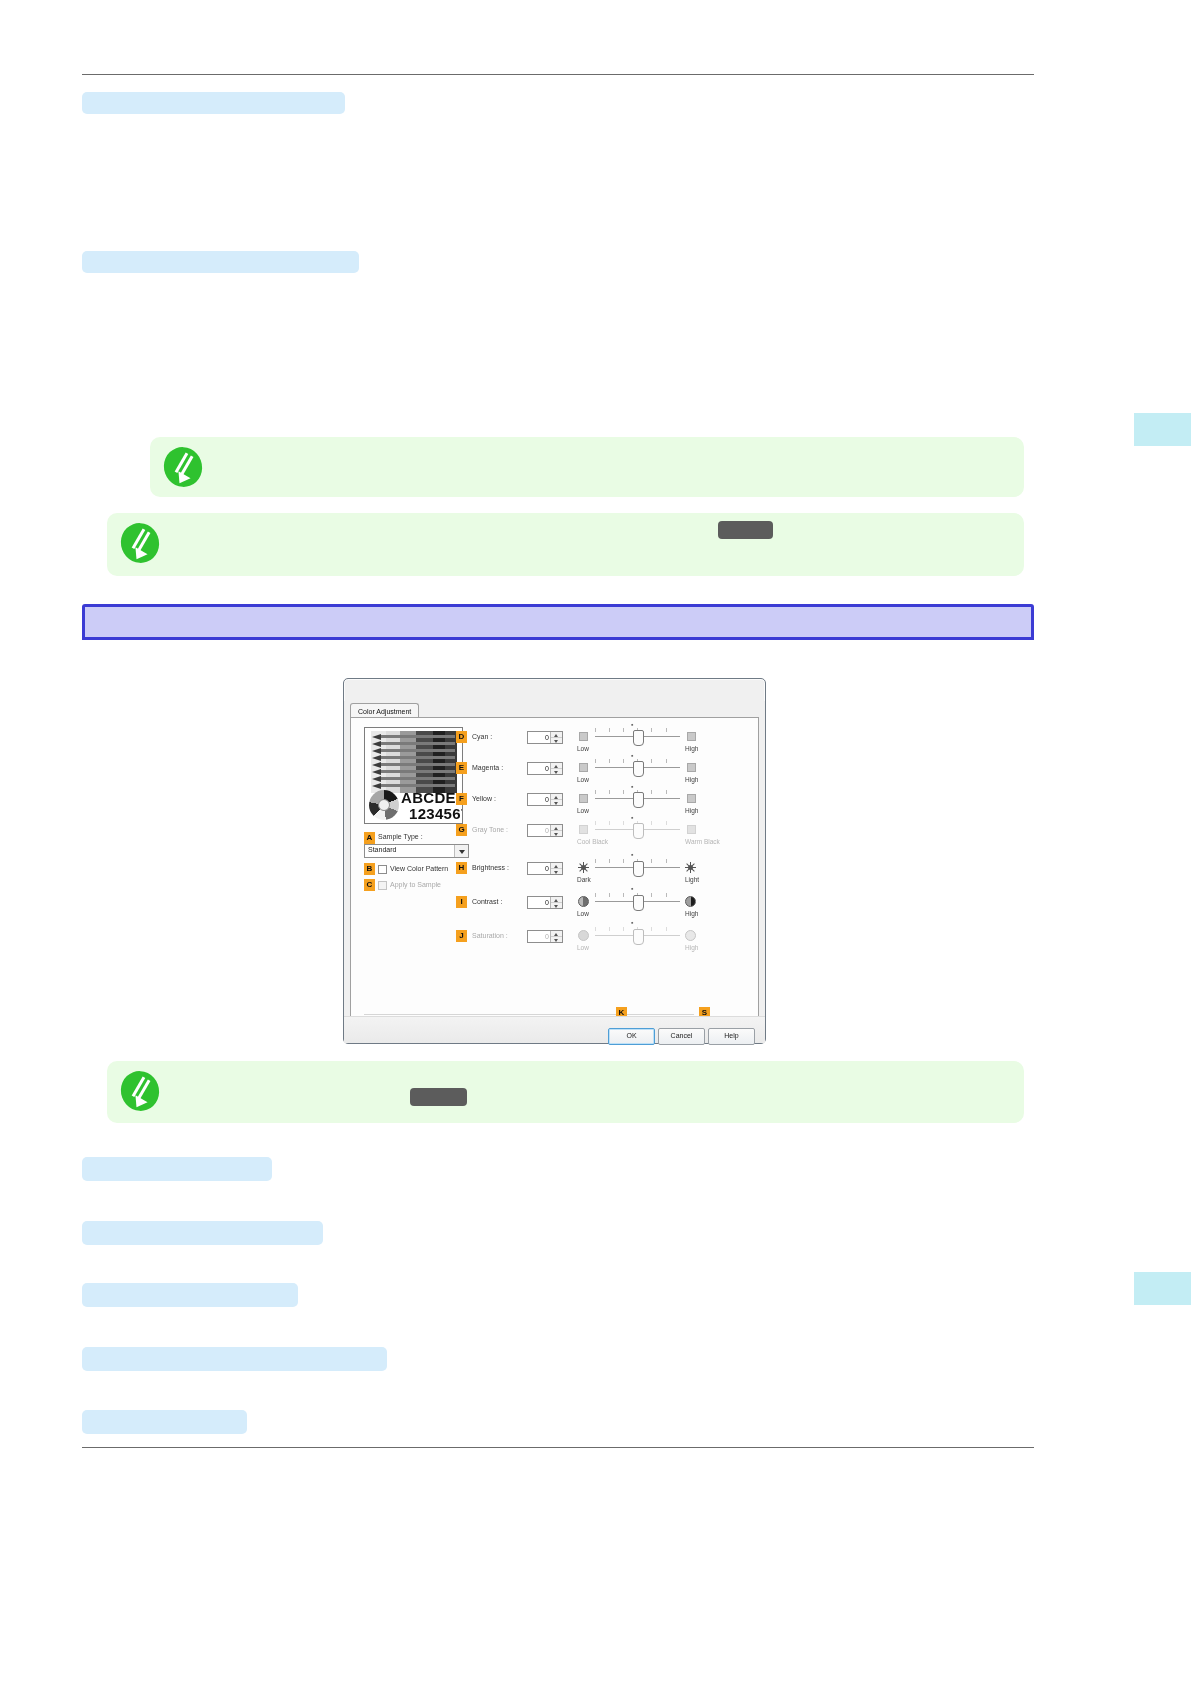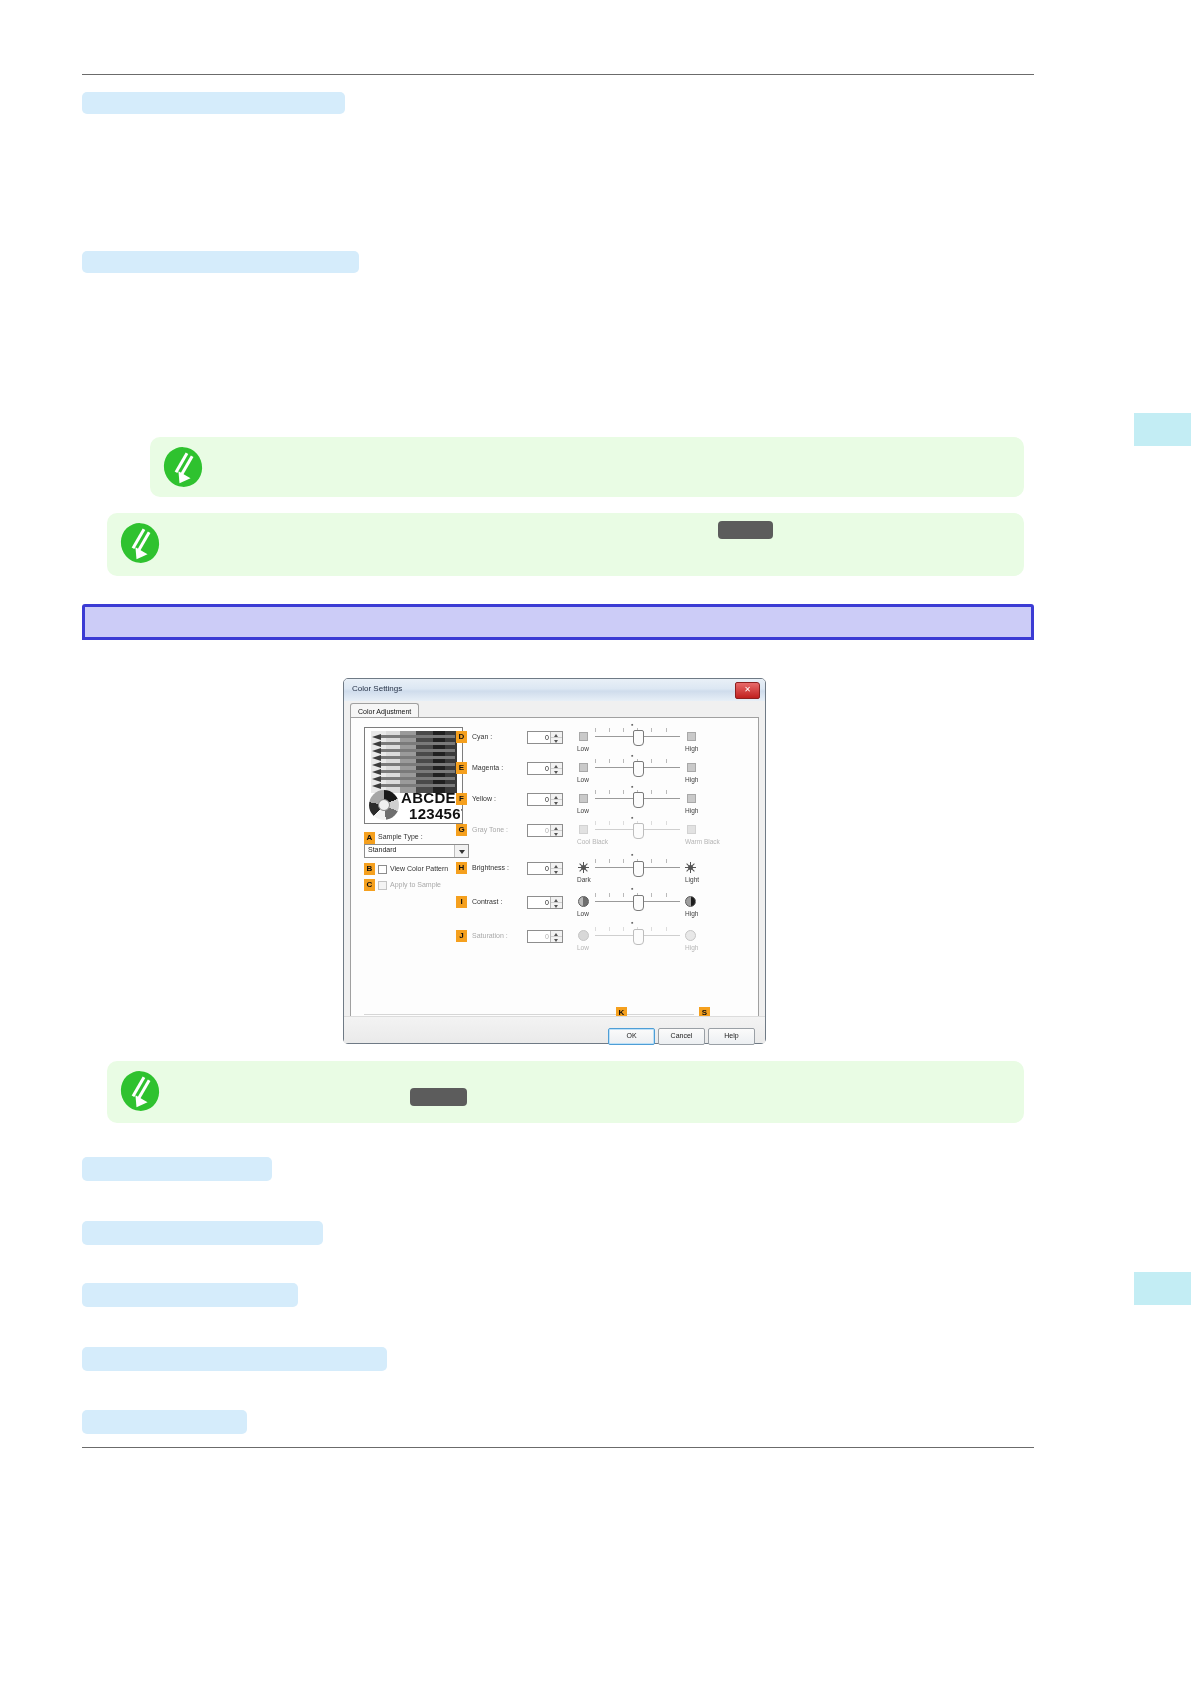--- a/index.html
+++ b/index.html
@@ -241,24 +241,20 @@
         <div class="nib"></div>
         <div class="tip"></div>
       </div>
       <div class="redact-dark" style="left: 410px; top: 1088px; width: 57px; height: 18px;"></div>
     </div>
 
   <div class="band"></div>
 
   <div class="dialog">
 
-    <div class="dlg-title">
-      <div class="txt">Color Settings</div>
-      <div class="dlg-close">✕</div>
-    </div>
 
     <div class="dlg-body">
 
       <div class="tabstrip">
         <div class="tab">Color Adjustment</div>
       </div>
 
       <div class="tabpage">
 
         <div class="preview">

